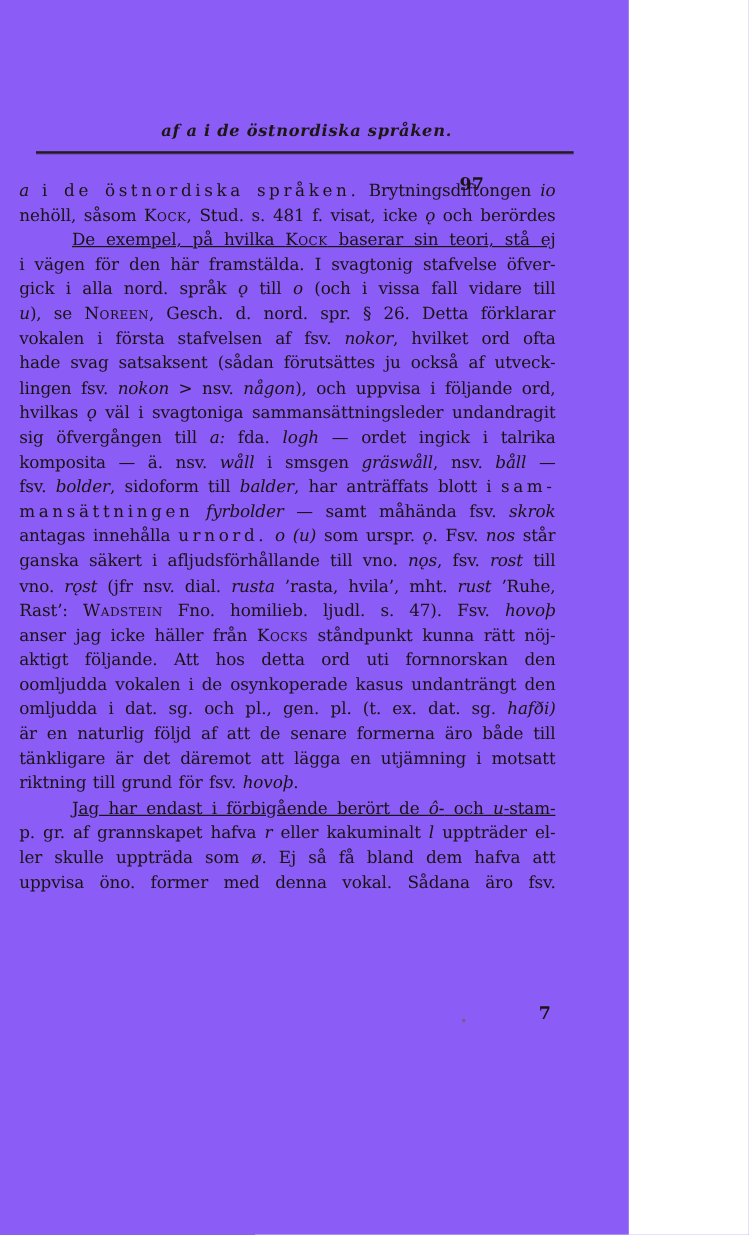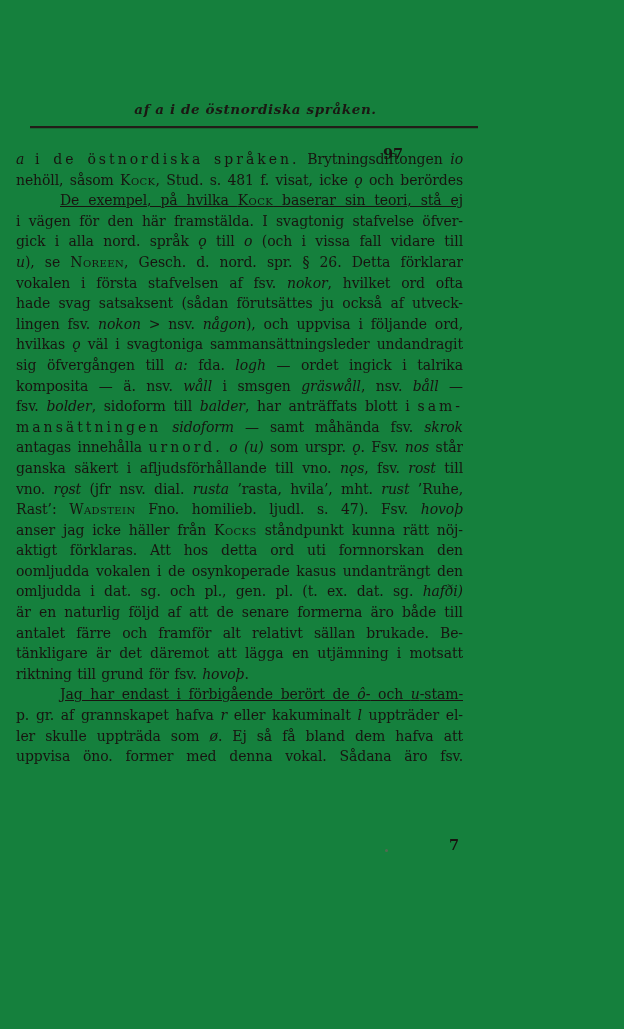--- a/index.html
+++ b/index.html
@@ -3,22 +3,22 @@
 <meta charset="utf-8">
 <style>
   * { margin: 0; padding: 0; box-sizing: border-box; }
   html, body { width: 624px; height: 1029px; }
   body {
     font-family: "DejaVu Serif", "Liberation Serif", serif;
     background: #ffffff;
   }
   #page {
     position: relative;
-    width: 624px; height: 1029px;
-    background: #15803d;
+    width: 524px; height: 1029px;
+    background: #8b5cf6;
     color: #181410;
     overflow: hidden;
   }
   
   #running-head {
     position: absolute;
     top: 101px; left: 32px; width: 447px; height: 22px;
   }
   #head-title {
     display: block;
@@ -99,31 +99,30 @@
       <div class="line"><span>i vägen för den här framstälda.  I svagtonig stafvelse öfver-</span></div>
       <div class="line"><span>gick i alla nord. språk </span><span class="i">ǫ</span><span> till </span><span class="i">o</span><span> (och i vissa fall vidare till</span></div>
       <div class="line"><span class="i">u</span><span>), se </span><span class="sc">Noreen</span><span>, Gesch. d. nord. spr. § 26.  Detta förklarar</span></div>
       <div class="line"><span>vokalen i första stafvelsen af fsv. </span><span class="i">nokor</span><span>, hvilket ord ofta</span></div>
       <div class="line"><span>hade svag satsaksent (sådan förutsättes ju också af utveck-</span></div>
       <div class="line"><span>lingen fsv. </span><span class="i">nokon</span><span> &gt; nsv. </span><span class="i">någon</span><span>), och uppvisa i följande ord,</span></div>
       <div class="line"><span>hvilkas </span><span class="i">ǫ</span><span> väl i svagtoniga sammansättningsleder undandragit</span></div>
       <div class="line"><span>sig öfvergången till </span><span class="i">a:</span><span> fda. </span><span class="i">logh</span><span> — ordet ingick i talrika</span></div>
       <div class="line"><span>komposita — ä. nsv. </span><span class="i">wåll</span><span> i smsgen </span><span class="i">gräswåll</span><span>, nsv. </span><span class="i">båll</span><span> —</span></div>
       <div class="line"><span>fsv. </span><span class="i">bolder</span><span>, sidoform till </span><span class="i">balder</span><span>, har anträffats blott i </span><span class="sp">sam-</span></div>
-      <div class="line"><span class="sp">mansättningen</span><span> </span><span class="i">sidoform</span><span> — samt måhända fsv. </span><span class="i">skrok</span></div>
+      <div class="line"><span class="sp">mansättningen</span><span> </span><span class="i">fyrbolder</span><span> — samt måhända fsv. </span><span class="i">skrok</span></div>
       <div class="line"><span>antagas innehålla </span><span class="sp">urnord.</span><span> </span><span class="i">o (u)</span><span> som urspr. </span><span class="i">ǫ</span><span>.  Fsv. </span><span class="i">nos</span><span> står</span></div>
       <div class="line"><span>ganska säkert i afljudsförhållande till vno. </span><span class="i">nǫs</span><span>, fsv. </span><span class="i">rost</span><span> till</span></div>
       <div class="line"><span>vno. </span><span class="i">rǫst</span><span> (jfr nsv. dial. </span><span class="i">rusta</span><span> ’rasta, hvila’, mht. </span><span class="i">rust</span><span> ’Ruhe,</span></div>
       <div class="line"><span>Rast’: </span><span class="sc">Wadstein</span><span> Fno.  homilieb. ljudl. s. 47).  Fsv. </span><span class="i">hovoþ</span></div>
       <div class="line"><span>anser jag icke häller från </span><span class="sc">Kocks</span><span> ståndpunkt kunna rätt nöj-</span></div>
-      <div class="line"><span>aktigt förklaras.  Att hos detta ord uti fornnorskan den</span></div>
+      <div class="line"><span>aktigt följande.  Att hos detta ord uti fornnorskan den</span></div>
       <div class="line"><span>oomljudda vokalen i de osynkoperade kasus undanträngt den</span></div>
       <div class="line"><span>omljudda i dat. sg. och pl., gen. pl. (t. ex. dat. sg. </span><span class="i">hafði)</span></div>
       <div class="line"><span>är en naturlig följd af att de senare formerna äro både till</span></div>
-      <div class="line"><span>antalet färre och framför alt relativt sällan brukade.  Be-</span></div>
       <div class="line"><span>tänkligare är det däremot att lägga en utjämning i motsatt</span></div>
       <div class="line last"><span>riktning till grund för fsv. </span><span class="i">hovoþ</span><span>.</span></div>
       <div class="line indent"><span>Jag har endast i förbigående berört de </span><span class="i">ô-</span><span> och </span><span class="i">u</span><span>-stam-</span></div>
       <div class="line"><span>p. gr. af grannskapet hafva </span><span class="i">r</span><span> eller kakuminalt </span><span class="i">l</span><span> uppträder el-</span></div>
       <div class="line"><span>ler skulle uppträda som </span><span class="i">ø</span><span>.  Ej så få bland dem hafva att</span></div>
       <div class="line"><span>uppvisa öno. former med denna vokal.  Sådana äro fsv.</span></div>
     </div>
 
   <div id="stray-dot"></div>
 

